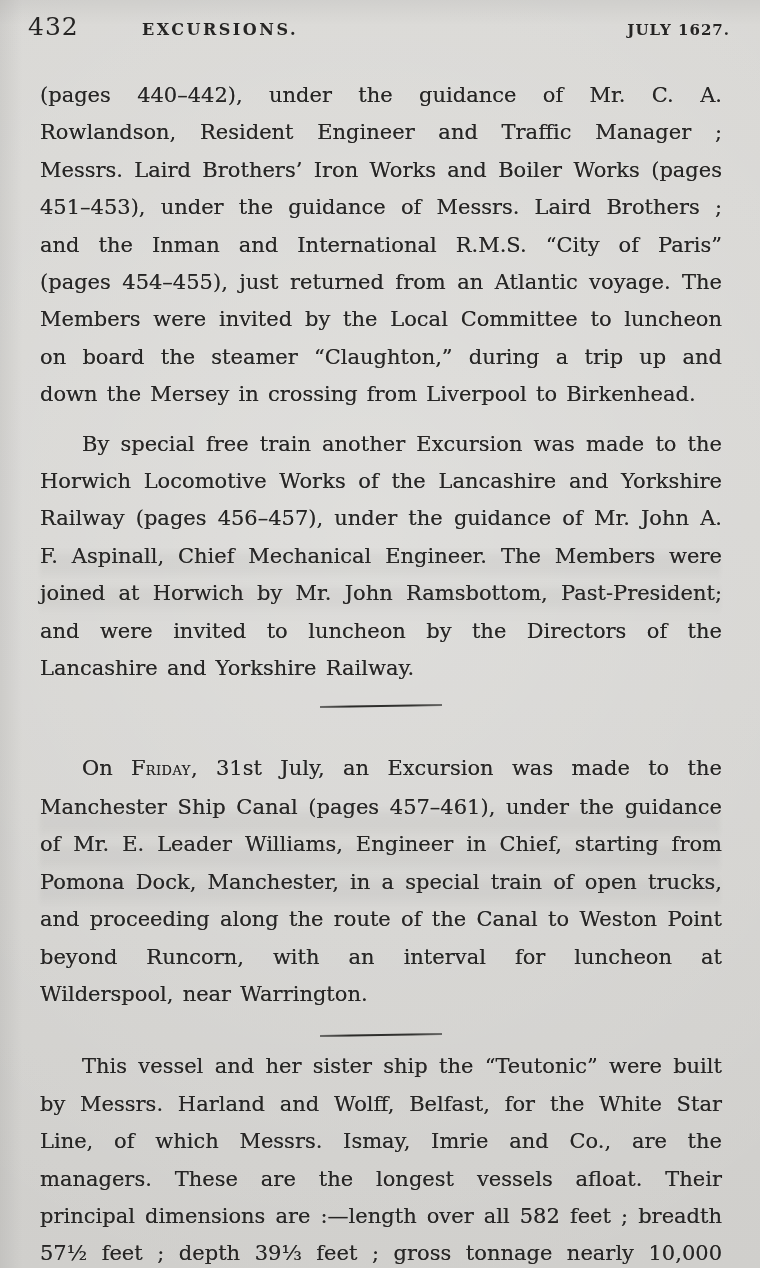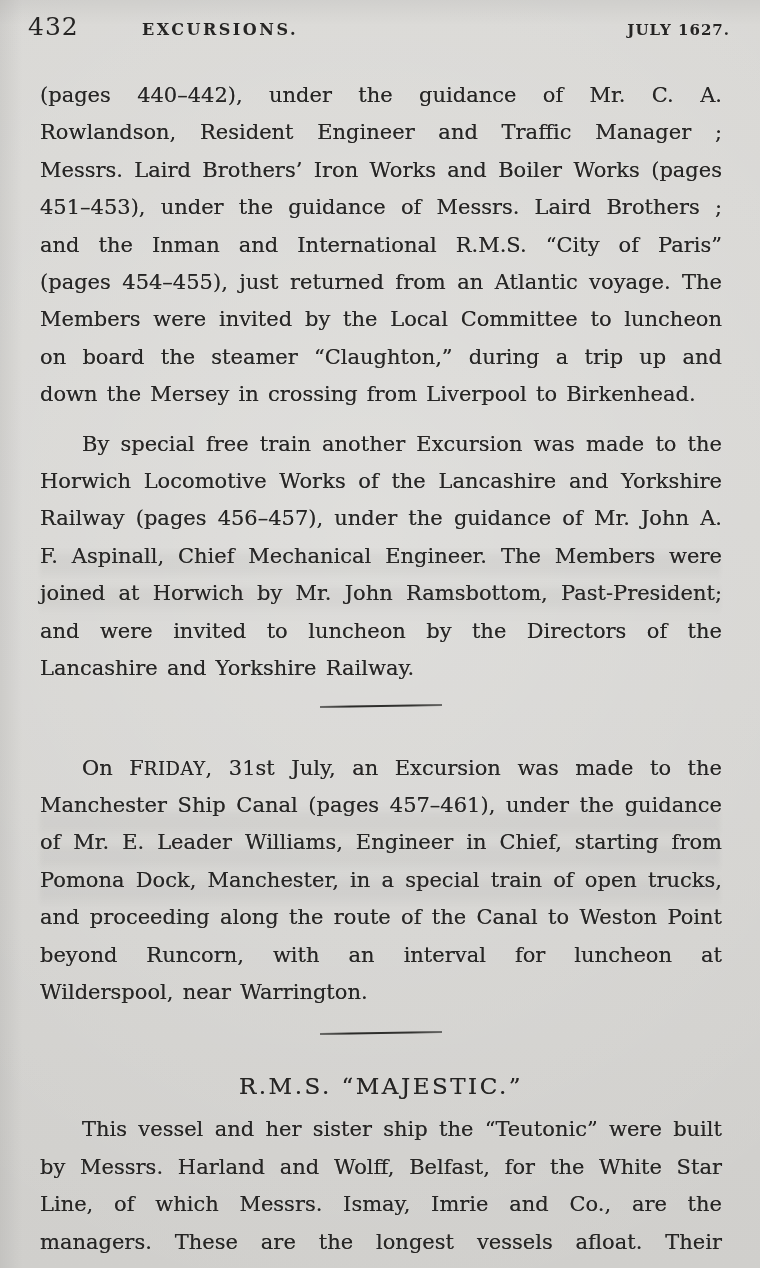--- a/index.html
+++ b/index.html
@@ -51,21 +51,21 @@
   }
   .content p {
     margin: 12px;
     font-size: 21px;
     line-height: 37.4px;
     text-align: justify;
     word-spacing: 2.5px;
     text-shadow: 0 0 0.5px rgba(20,20,20,0.55);
   }
   .indent { text-indent: 42px; }
-  .sc-word { font-size: 18px; letter-spacing: 0.5px; }
+  .sc-word { font-size: 13px; letter-spacing: 0.5px; }
   .rule {
     height: 2px;
     width: 122px;
     margin: 0 auto;
     background: linear-gradient(to right, #6a6a68, #2a2a28 25%, #333331 75%, #6a6a68);
     transform: rotate(-1deg);
   }
   .rule-1 { margin-top: 17px; }
   .rule-2 { margin-top: 21px; }
   .after-rule-1 { margin-top: 43px !important; }
@@ -111,21 +111,20 @@
     <p>(pages 440–442), under the guidance of Mr. C. A. Rowlandson, Resident Engineer and Traffic Manager ; Messrs. Laird Brothers’ Iron Works and Boiler Works (pages 451–453), under the guidance of Messrs. Laird Brothers ; and the Inman and International R.M.S. “City of Paris” (pages 454–455), just returned from an Atlantic voyage.  The Members were invited by the Local Committee to luncheon on board the steamer “Claughton,” during a trip up and down the Mersey in crossing from Liverpool to Birkenhead.</p>
 
     <p class="indent">By special free train another Excursion was made to the Horwich Locomotive Works of the Lancashire and Yorkshire Railway (pages 456–457), under the guidance of Mr. John A. F. Aspinall, Chief Mechanical Engineer.  The Members were joined at Horwich by Mr. John Ramsbottom, Past-President; and were invited to luncheon by the Directors of the Lancashire and Yorkshire Railway.</p>
 
     <div class="rule rule-1"></div>
 
     <p class="indent after-rule-1"><span>On F</span><span class="sc-word">RIDAY</span><span>, 31st July, an Excursion was made to the Manchester Ship Canal (pages 457–461), under the guidance of Mr. E. Leader Williams, Engineer in Chief, starting from Pomona Dock, Manchester, in a special train of open trucks, and proceeding along the route of the Canal to Weston Point beyond Runcorn, with an interval for luncheon at Wilderspool, near Warrington.</span></p>
 
     <div class="rule rule-2"></div>
 
-    <div class="section-heading">R.M.S.  “MAJESTIC.”</div>
 
     <p class="indent">This vessel and her sister ship the “Teutonic” were built by Messrs. Harland and Wolff, Belfast, for the White Star Line, of which Messrs. Ismay, Imrie and Co., are the managers.  These are the longest vessels afloat.  Their principal dimensions are :—length over all 582 feet ; breadth 57½ feet ; depth 39⅓ feet ; gross tonnage nearly 10,000 tons.  They are built of Siemens-Martin steel, and propelled by two independent sets of triple-expansion engines driving twin-screws with manganese-bronze blades, and developing 18,000 indicated horse-power.  In each set of engines the cylinders are</p>
 
   </div>
 
   <div class="bleed bleed-a"></div>
   <div class="bleed bleed-b"></div>
 
 </div>
 

